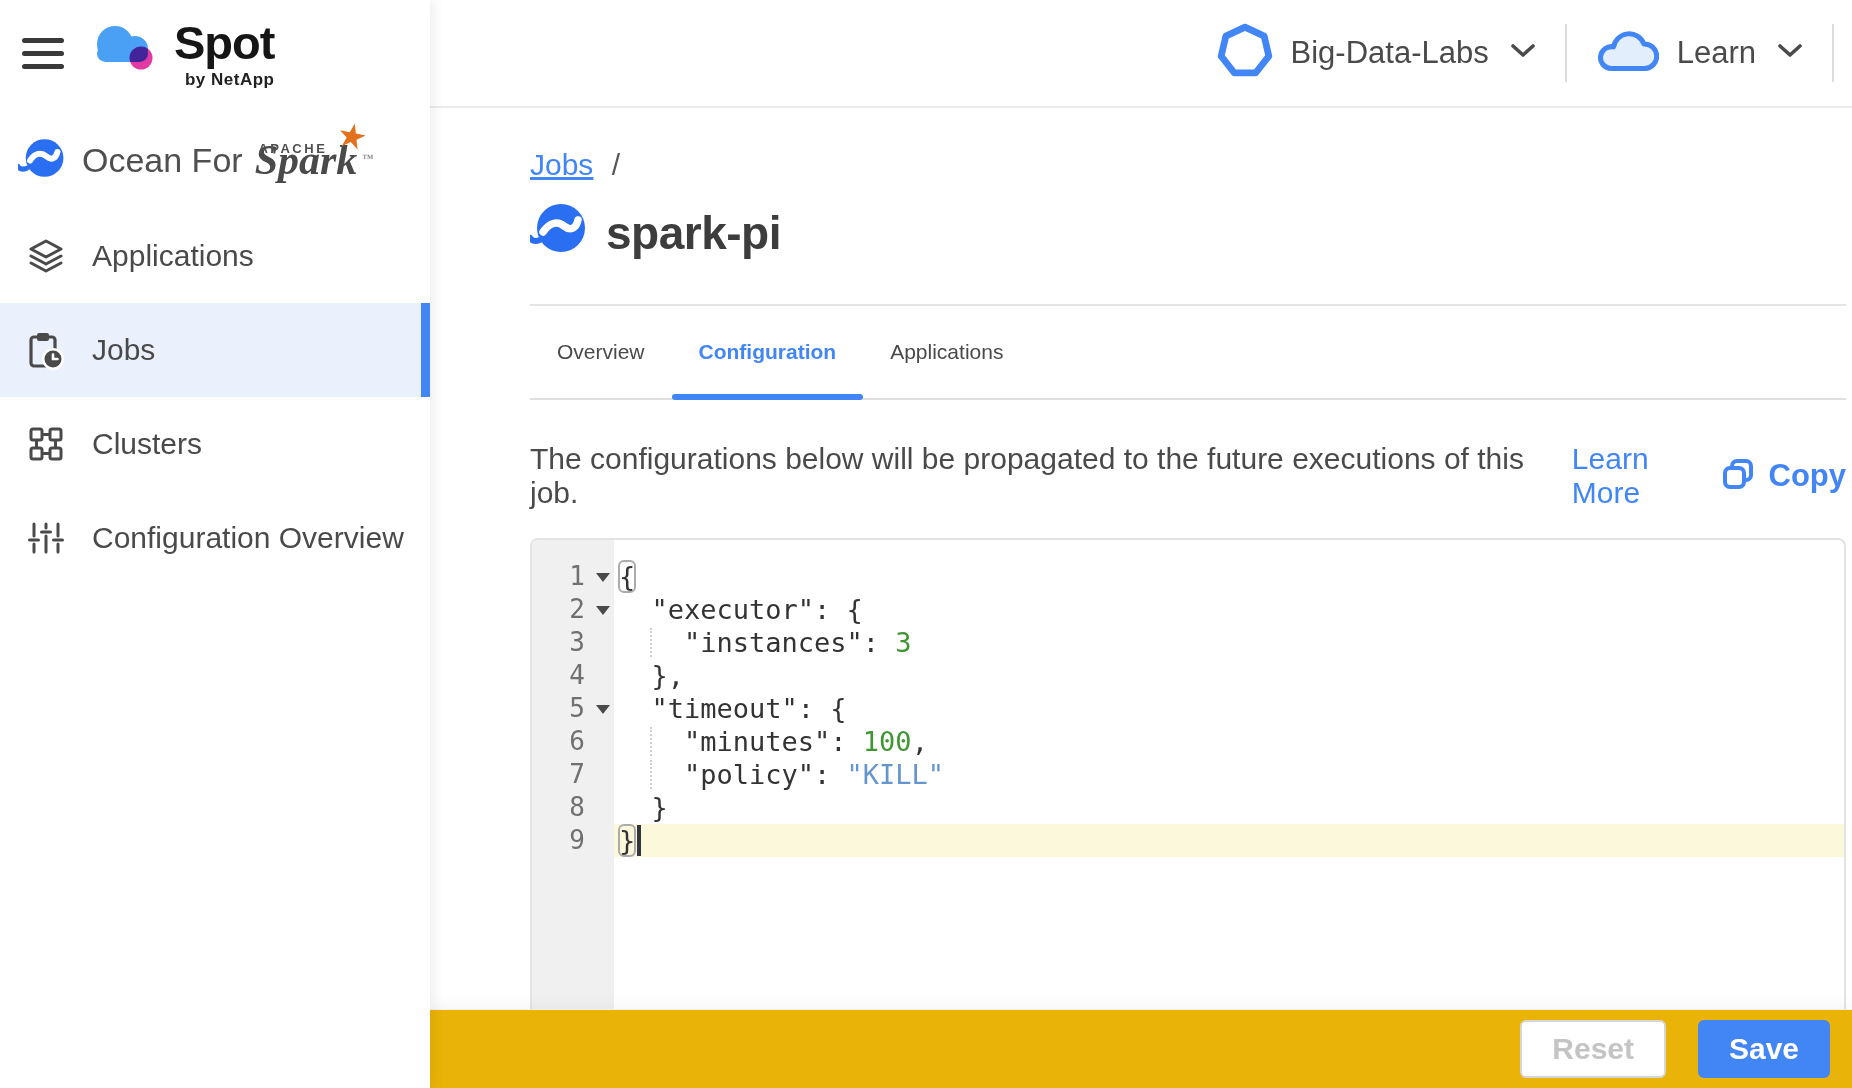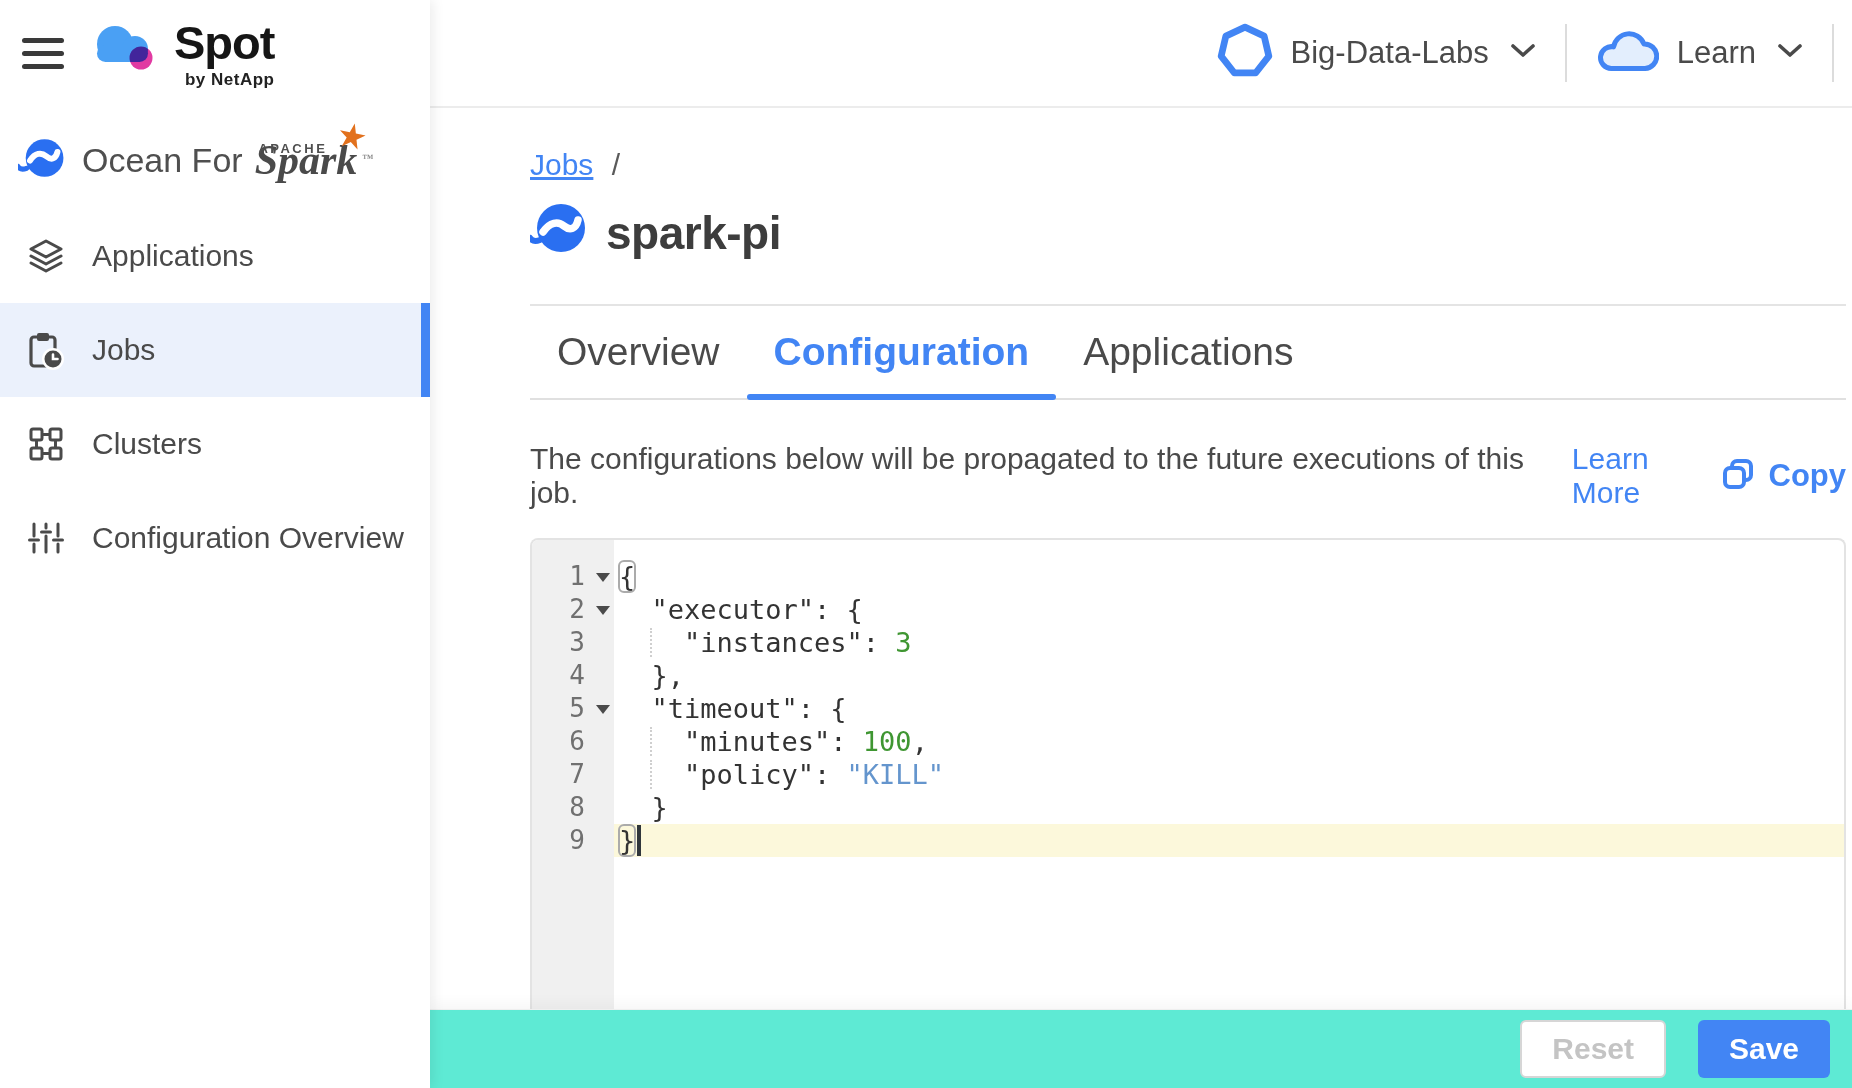--- a/index.html
+++ b/index.html
@@ -43,21 +43,21 @@
 
   
   .content { flex:1; display:flex; flex-direction:column; margin:0 6px 0 100px; min-height:0; }
   .breadcrumb { margin-top:40px; font-size:30px; }
   .breadcrumb a { color:#4285f4; text-decoration:underline; cursor:pointer; }
   .breadcrumb .sep { color:#5a5a5a; margin-left:10px; }
   .title-row { margin-top:18px; display:flex; align-items:flex-end; }
   .page-title { font-size:46px; font-weight:600; color:#3d3d3d; margin-left:20px; letter-spacing:-.5px; }
   .hairline { margin-top:44px; height:2px; background:#e4e4e4; }
   .tabs { display:flex; height:94px; border-bottom:2px solid #e0e0e0; }
-  .tab { display:flex; align-items:center; padding:0 27px; font-size:39px; color:#4a4a4a;
+  .tab { display:flex; align-items:center; padding:0 27px; font-size:21px; color:#4a4a4a;
          cursor:pointer; position:relative; font-weight:500; }
   .tab.active { color:#4285f4; font-weight:600; }
   .tab.active::after { content:""; position:absolute; left:0; right:0; bottom:-2px; height:6px;
                        background:#4285f4; border-radius:3px; }
   .desc-row { margin-top:42px; display:flex; align-items:center;justify-content:space-between; }
   .desc-text { font-size:30px; color:#4a4a4a; }
   .learn-more { font-size:30px; color:#4285f4; margin-left:24px; cursor:pointer; text-decoration:none; font-weight:500; }
   .copy-btn { margin-left:auto; display:flex; align-items:center; cursor:pointer; }
   .copy-btn .copy-label { font-size:31px; font-weight:700; color:#4285f4; margin-left:14px; }
 
@@ -77,21 +77,21 @@
   .code-line.active-line { background:#fcf8db; }
   .code-line.guide::before { content:""; position:absolute; left:36px; top:2px; bottom:2px;
                              border-left:2px dotted #cfcfcf; }
   .tok-n { color:#3f9632; }
   .tok-s { color:#6495cd; }
   .tok-match { outline:2px solid #ababab; outline-offset:-1px; border-radius:5px; }
   .cursor { display:inline-block; width:4px; height:31px; background:#30363b;
             vertical-align:middle; margin-left:2px; margin-top:-4px; }
 
   
-  .footer { height:78px; flex:0 0 78px; background:#5eead4; display:flex; align-items:center;
+  .footer { height:78px; flex:0 0 78px; background:#eab308; display:flex; align-items:center;
             justify-content:flex-end; padding-right:22px; gap:32px; position:relative; z-index:2;
             box-shadow:0 -1px 0 #efefef, 0 -6px 14px rgba(0,0,0,.04); }
   .btn { height:58px; min-width:132px; padding:0 30px; border-radius:6px; font-size:30px;
          font-weight:700; font-family:"Liberation Sans",sans-serif; cursor:pointer; }
   .btn-reset { background:#fff; border:2px solid #d6d6d6; color:#c4c4c4; }
   .btn-save { background:#4285f4; border:none; color:#fff; }
 </style>
 </head>
 <body>
 

